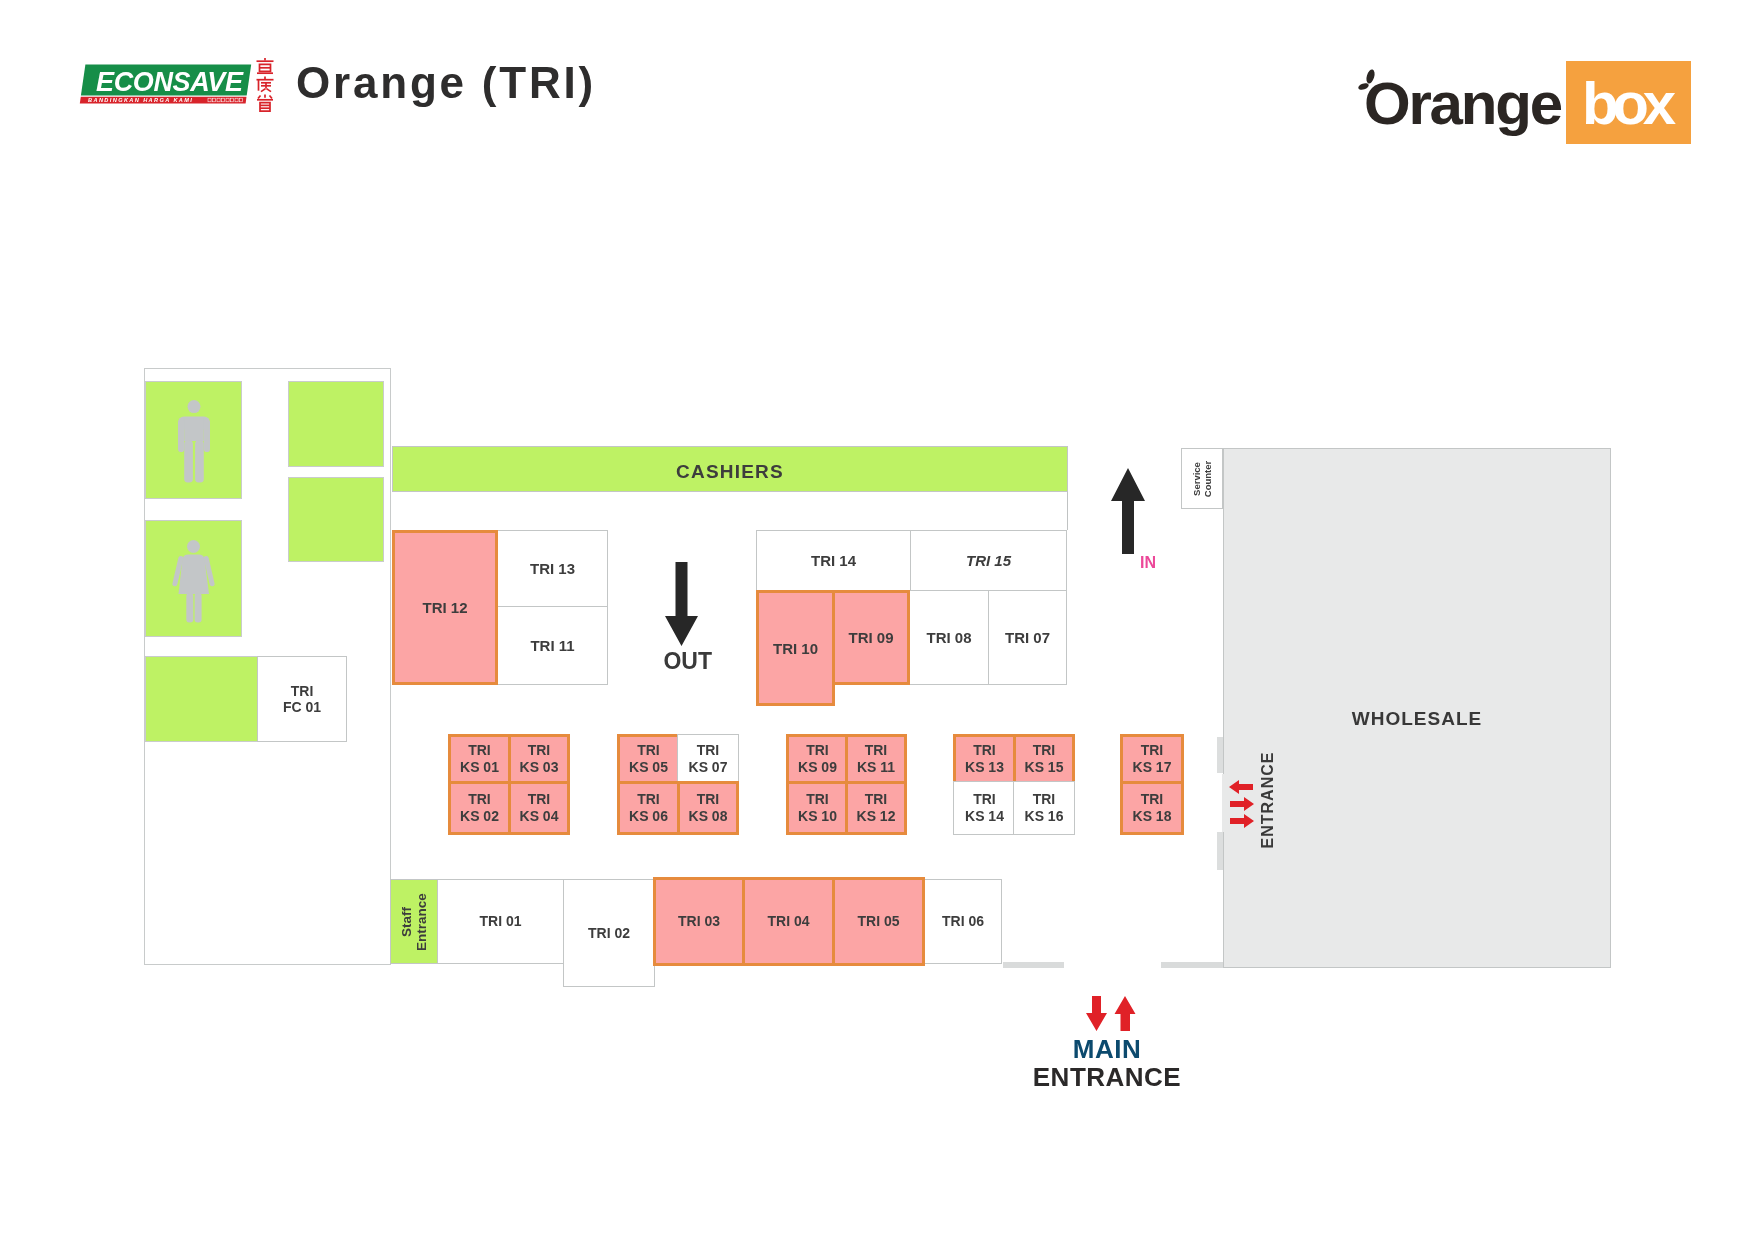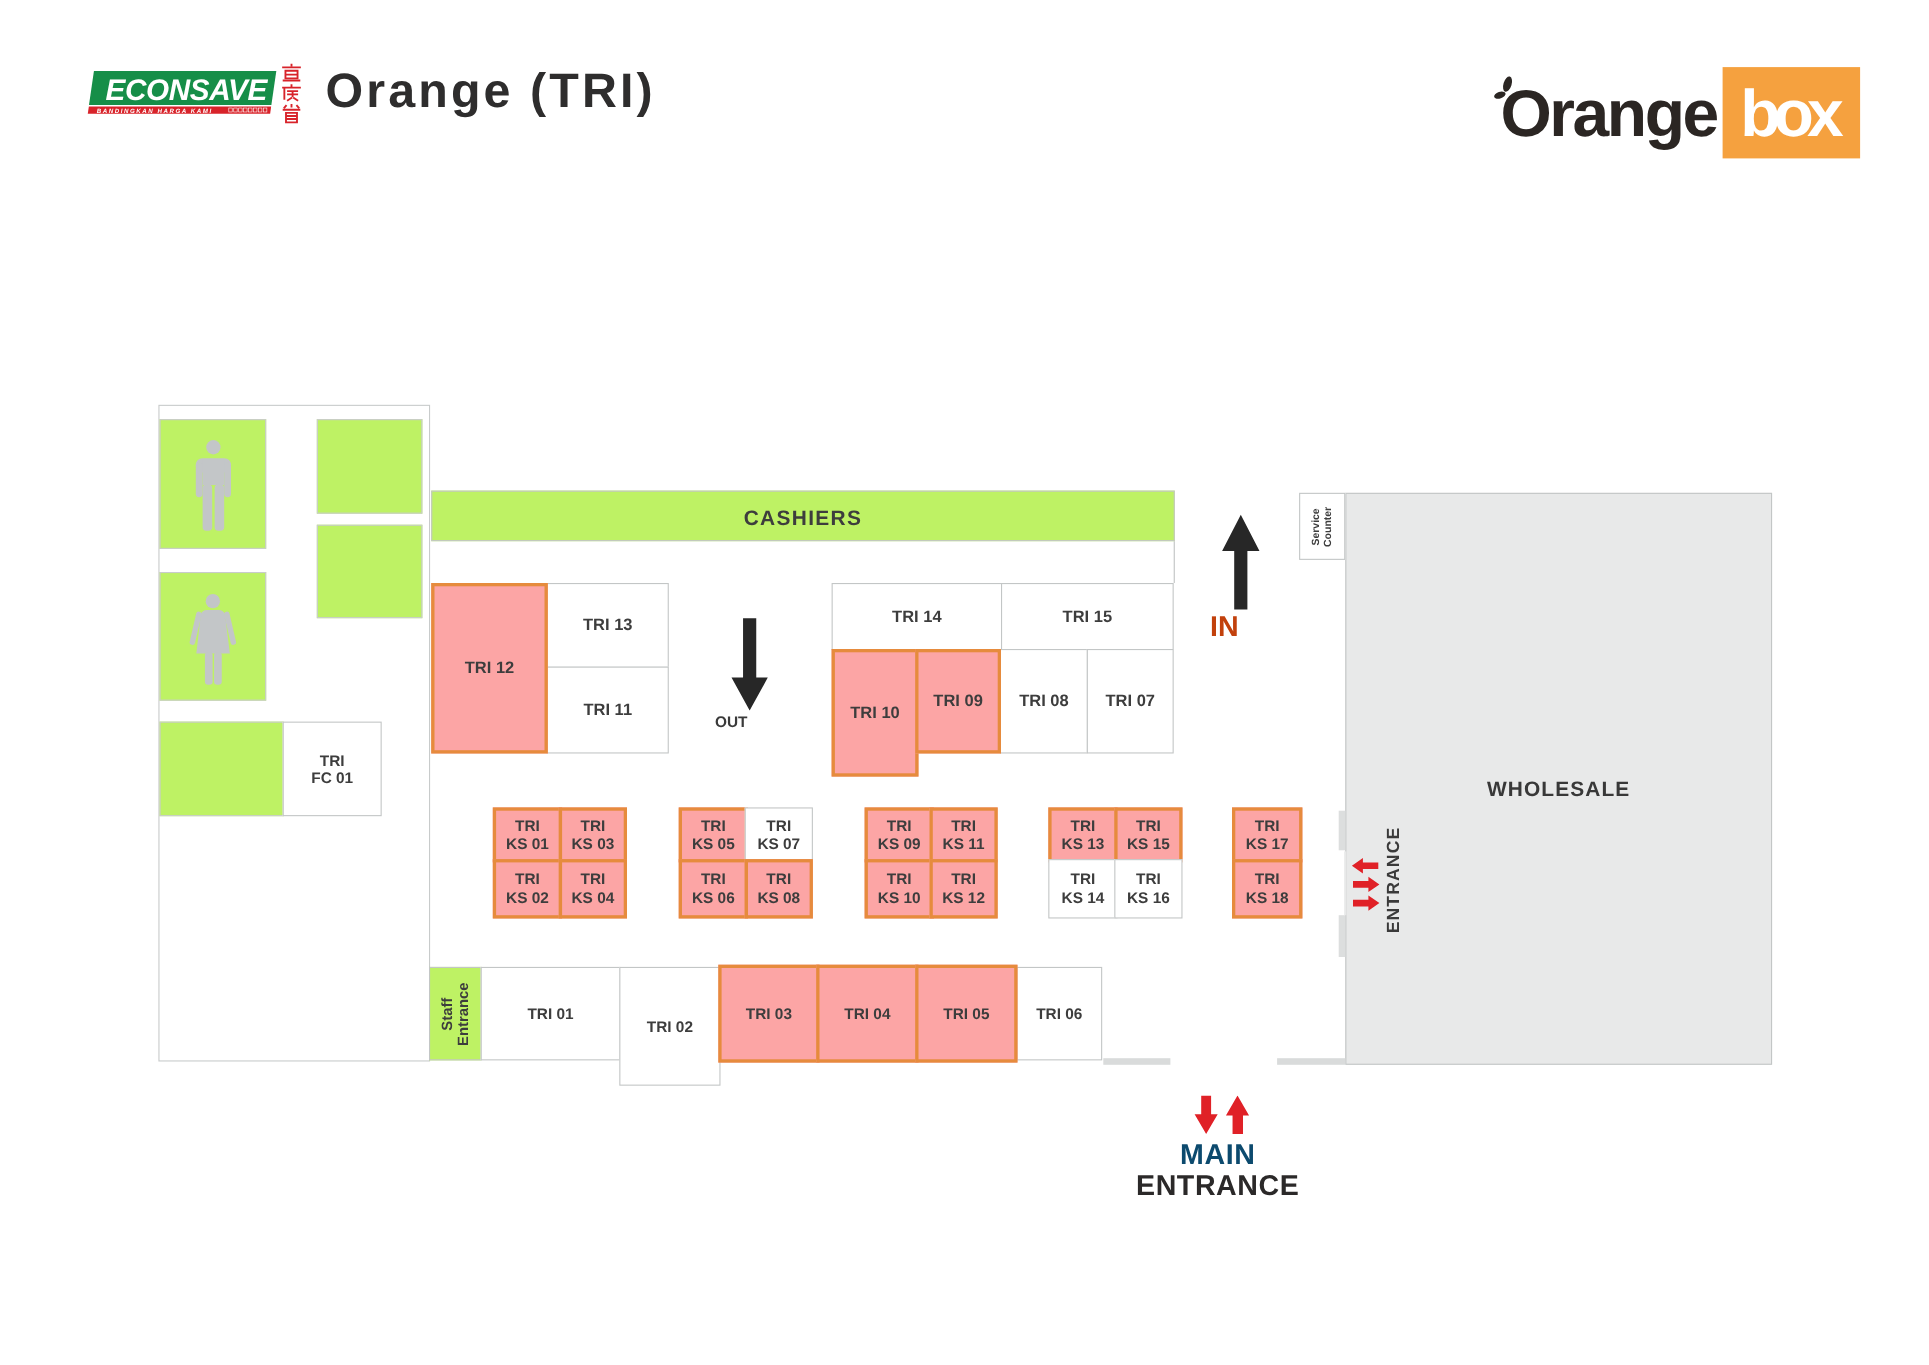--- a/index.html
+++ b/index.html
@@ -104,37 +104,37 @@
 <div class="box grayfill" style="left:145px;top:656px;width:113px;height:86px;border-color:#c9cccc;"></div>
 <div class="box" style="left:257px;top:656px;width:90px;height:86px;font-size:14px;line-height:16.5px;">TRI<br>FC 01</div>
 
 <div class="box grayfill" style="left:392px;top:446px;width:676px;height:46px;font-size:19px;letter-spacing:1.2px;padding-top:5px;">CASHIERS</div>
 
 <div class="box orange" style="left:392px;top:530px;width:106px;height:155px;">TRI 12</div>
 <div class="box" style="left:497px;top:530px;width:111px;height:77px;">TRI 13</div>
 <div class="box" style="left:497px;top:606px;width:111px;height:79px;">TRI 11</div>
 
 <div class="box" style="left:756px;top:530px;width:155px;height:61px;">TRI 14</div>
-<div class="box" style="left:910px;top:530px;width:157px;height:61px;">TRI 15</div>
+<div class="box" style="left:910px;top:530px;width:157px;height:61px;font-style:italic;">TRI 15</div>
 <div class="box orange" style="left:756px;top:590px;width:79px;height:116px;">TRI 10</div>
 <div class="box orange" style="left:832px;top:590px;width:78px;height:95px;">TRI 09</div>
 <div class="box" style="left:909px;top:590px;width:80px;height:95px;">TRI 08</div>
 <div class="box" style="left:988px;top:590px;width:79px;height:95px;">TRI 07</div>
 
 <div class="abs" style="left:1067px;top:492px;width:1px;height:38px;background:#c0c3c3;"></div>
 
 <svg class="abs" style="left:655px;top:560px;" width="52" height="92" viewBox="0 0 52 92">
   <polygon points="20.5,2 32.5,2 32.5,56 43,56 26.5,86 10,56 20.5,56" fill="#272727"></polygon>
 </svg>
-<span class="abs" style="left:650px;top:648px;width:62px;text-align:left;font-weight:bold;font-size:14px;color:#3a3a3a;">OUT</span>
+<span class="abs" style="left:650px;top:648px;width:62px;text-align:right;font-weight:bold;font-size:23px;color:#3a3a3a;">OUT</span>
 
 <svg class="abs" style="left:1108px;top:466px;" width="40" height="90" viewBox="0 0 40 90">
   <polygon points="20,2 37,35 26,35 26,88 14,88 14,35 3,35" fill="#272727"></polygon>
 </svg>
-<span class="abs" style="left:1100px;top:554px;width:56px;text-align:left;font-weight:bold;font-size:26px;color:#c2410c;">IN</span>
+<span class="abs" style="left:1100px;top:554px;width:56px;text-align:right;font-weight:bold;font-size:16px;color:#ec4899;">IN</span>
 
 <div class="box" style="left:1181px;top:448px;width:42px;height:61px;z-index:2;">
   <span class="rot" style="font-size:9.5px;line-height:11px;">Service<br>Counter</span>
 </div>
 <div class="box grayfill" style="left:1223px;top:448px;width:388px;height:520px;background:#e8e9e9;"></div>
 <span class="abs" style="left:1317px;top:708px;width:200px;text-align:center;font-weight:bold;font-size:19px;letter-spacing:1px;color:#383838;">WHOLESALE</span>
 
 <div class="abs" style="left:1217px;top:737px;width:6px;height:36px;background:#dcdede;z-index:2;"></div>
 <div class="abs" style="left:1217px;top:832px;width:6px;height:38px;background:#dcdede;z-index:2;"></div>
 <div class="abs" style="left:1222px;top:774px;width:2px;height:58px;background:#e8e9e9;z-index:2;"></div>

